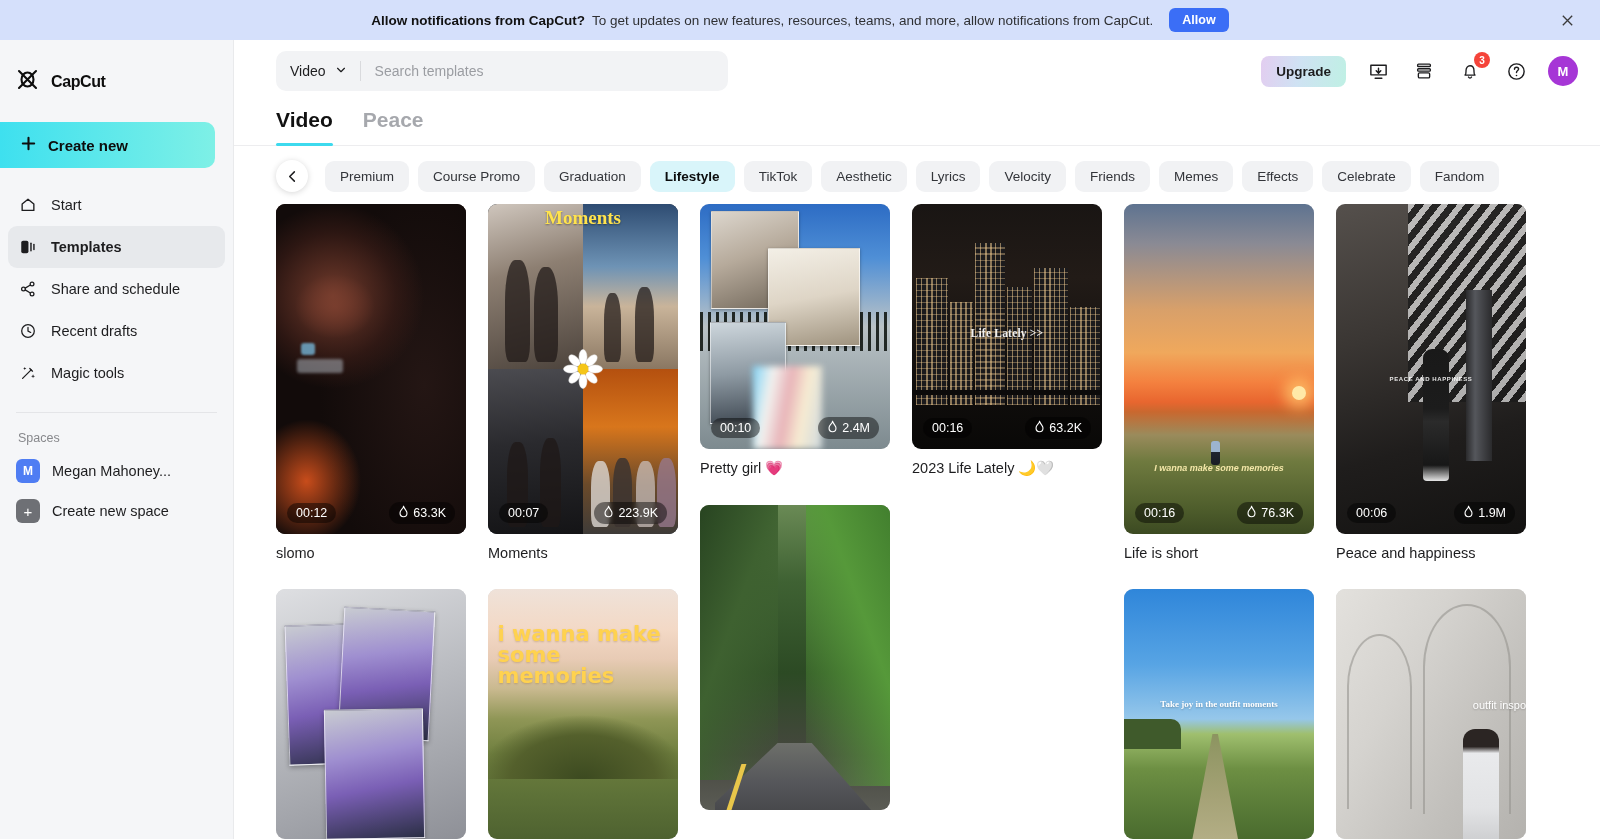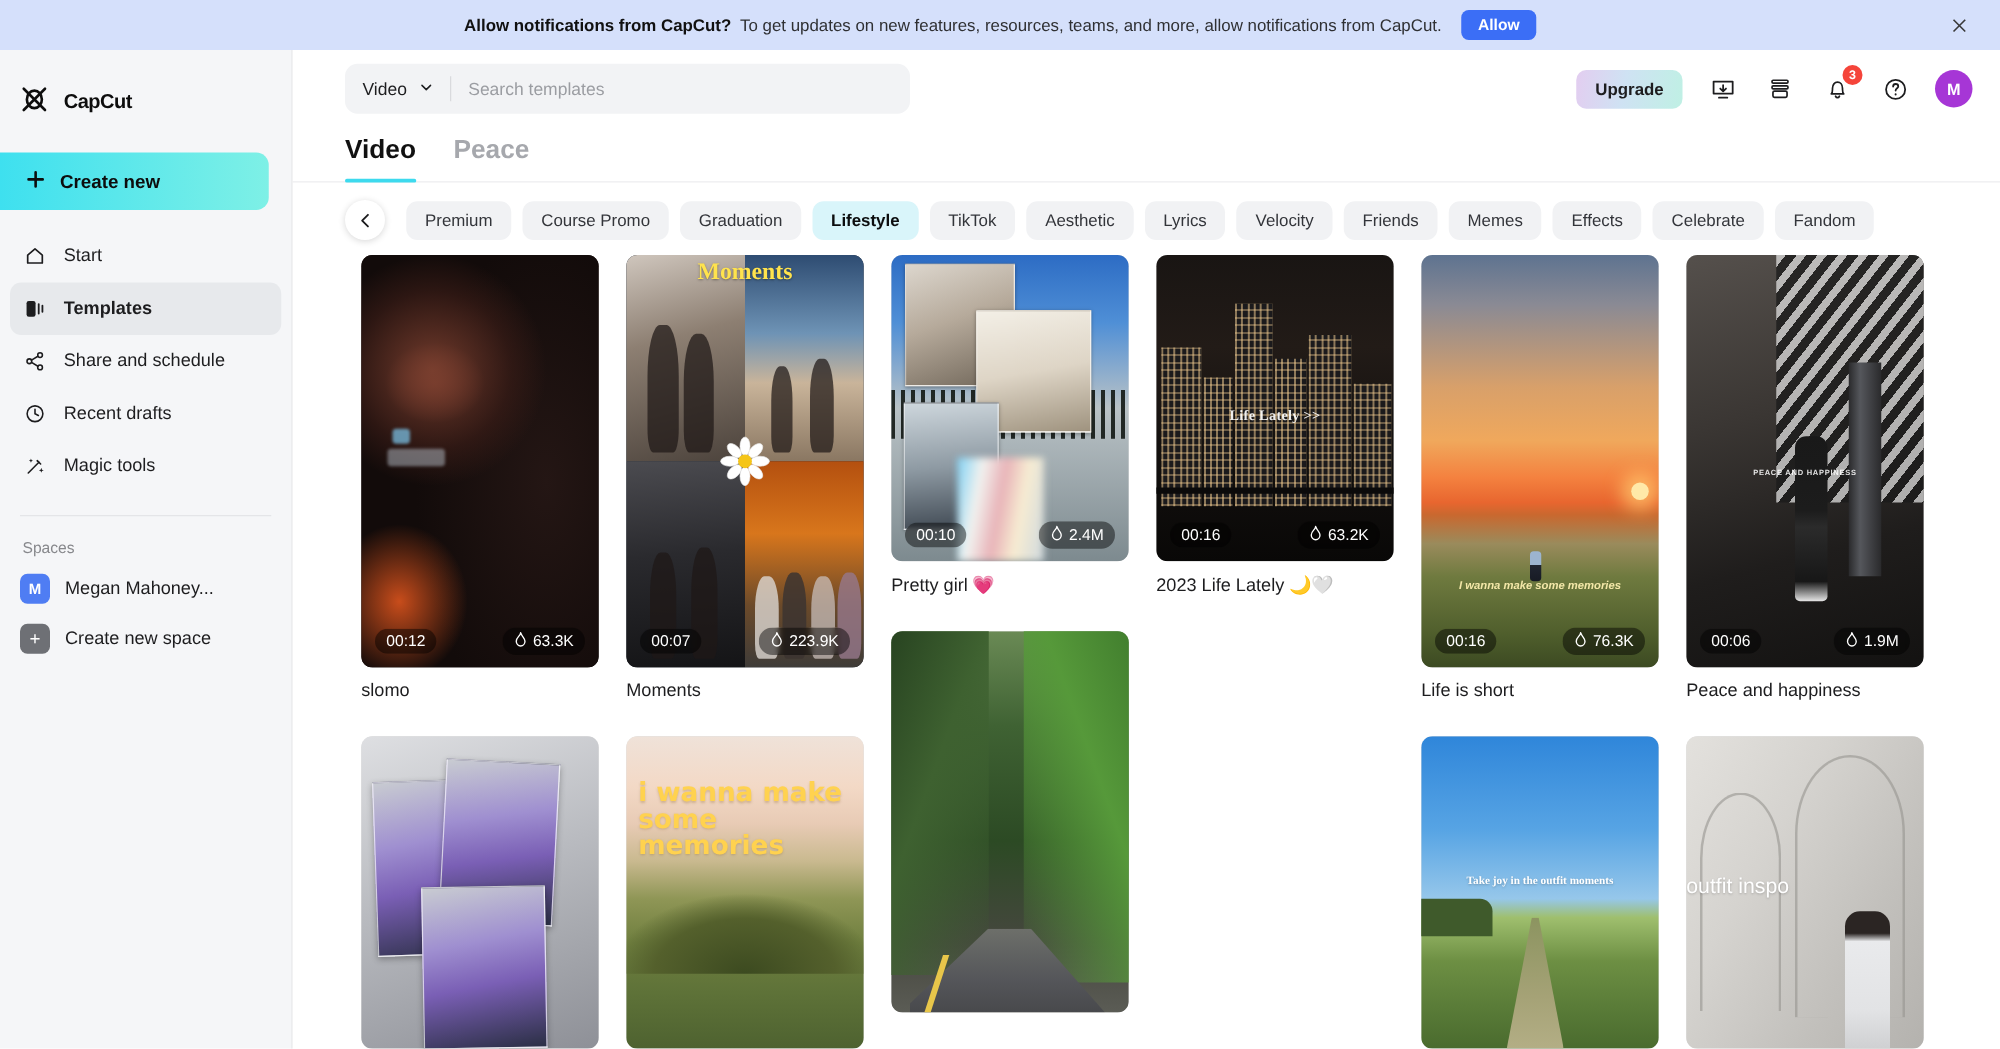--- a/index.html
+++ b/index.html
@@ -210,21 +210,21 @@
   
   .grid-wrap { flex: 1; overflow: hidden; padding: 0 22px 0 42px; }
   .grid {
     display: grid;
     grid-template-columns: repeat(6, 190px);
     column-gap: 22px;
     align-content: start;
   }
   .col { display: flex; flex-direction: column; gap: 28px; }
 
-  .card { width: 190px; cursor: pointer; margin-left: 13px; }
+  .card { width: 190px; cursor: pointer; }
   .thumb {
     width: 190px;
     border-radius: 9px;
     overflow: hidden;
     position: relative;
     background: #d8d8d8;
   }
   .meta {
     position: absolute; left: 0; right: 0; bottom: 0;
     height: 42px;
@@ -520,23 +520,23 @@
     background: linear-gradient(120deg,#e3e1dd 0%, #d5d3cf 35%, #c2c0bc 70%, #b4b2ae 100%);
   }
   .arch {
     position: absolute;
     border: 2px solid rgba(150,148,143,0.6);
     border-radius: 50% 50% 0 0 / 30% 30% 0 0;
     border-bottom: none;
   }
   .outfit-text {
     position: absolute; left: 0; right: 0; top: 44%;
-    text-align: left;
+    text-align: right;
     color: #ffffff;
-    font-size: 17px;
+    font-size: 11px;
     z-index: 4;
     text-shadow: 0 1px 2px rgba(0,0,0,0.22);
   }
   .outfit-person {
     position: absolute; right: 14%; bottom: 0;
     width: 36px; height: 44%;
     background: linear-gradient(180deg,#2b2523 0%, #2b2523 16%, #e9eaec 22%, #e2e3e5 72%, #cfd0d2 100%);
     border-radius: 12px 12px 0 0;
   }
 </style>

